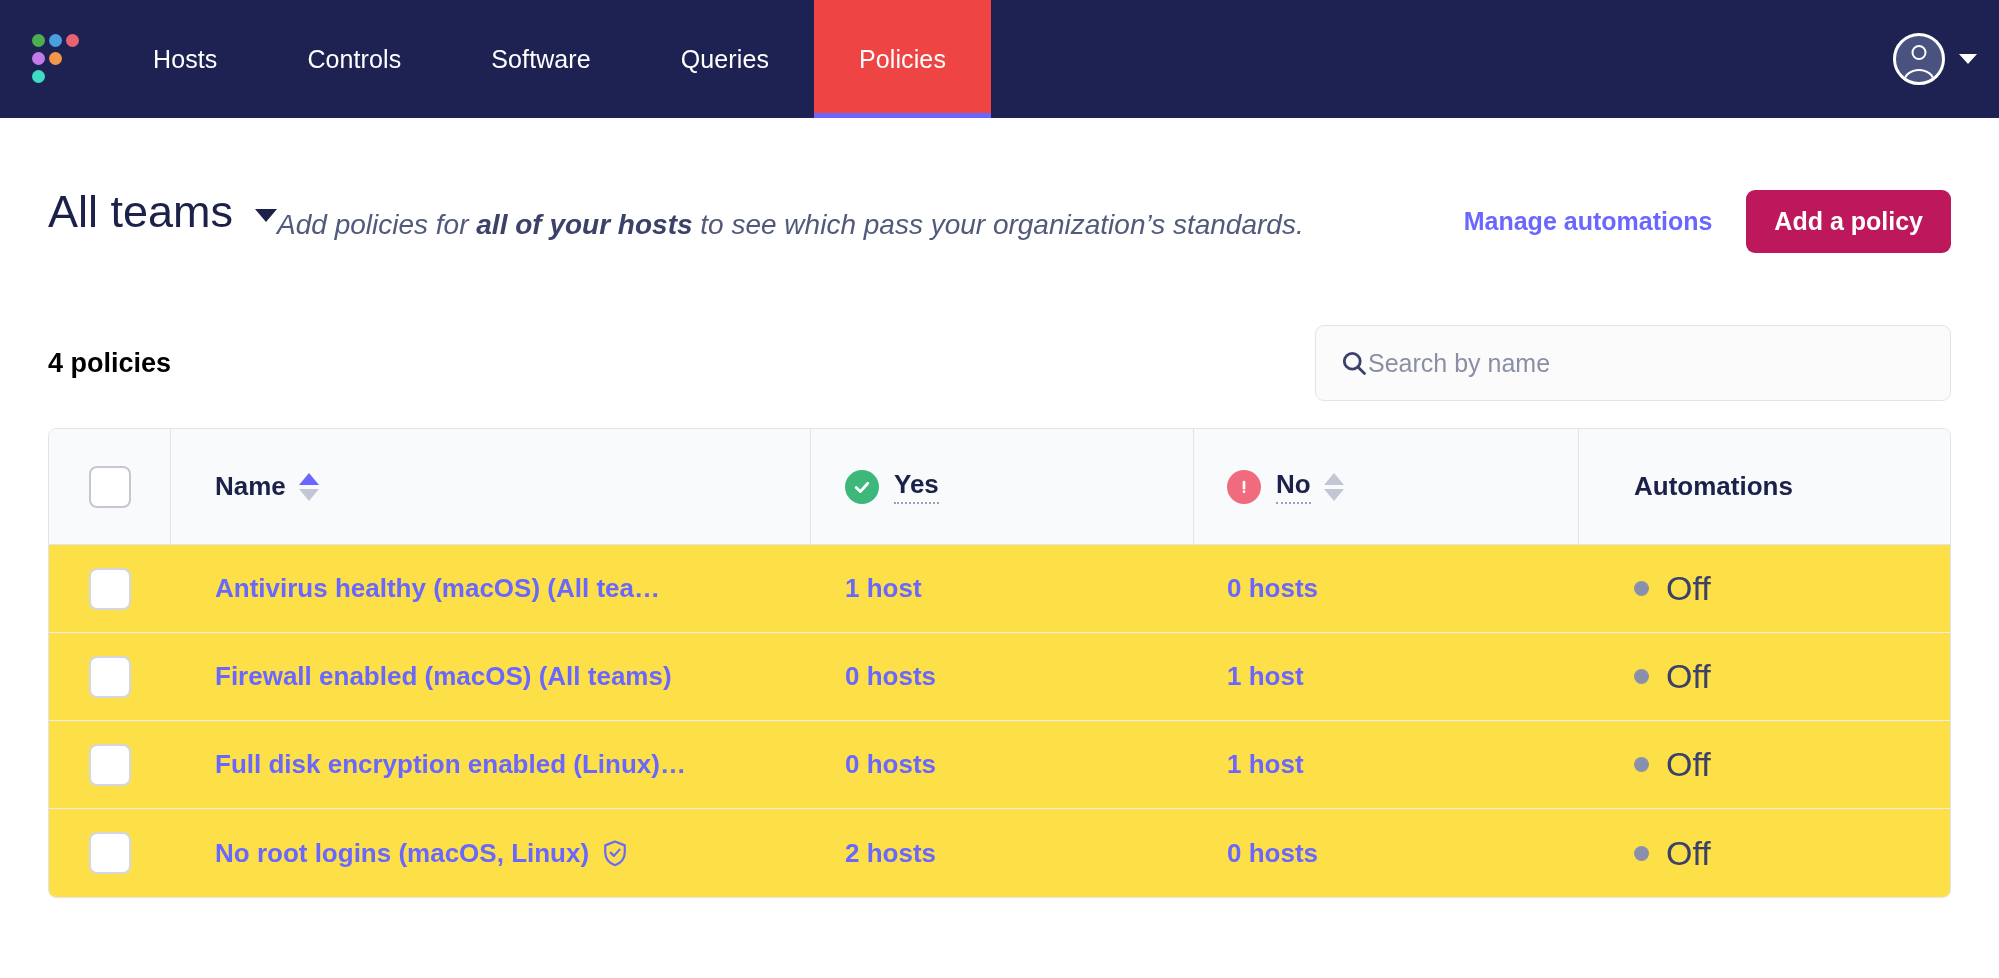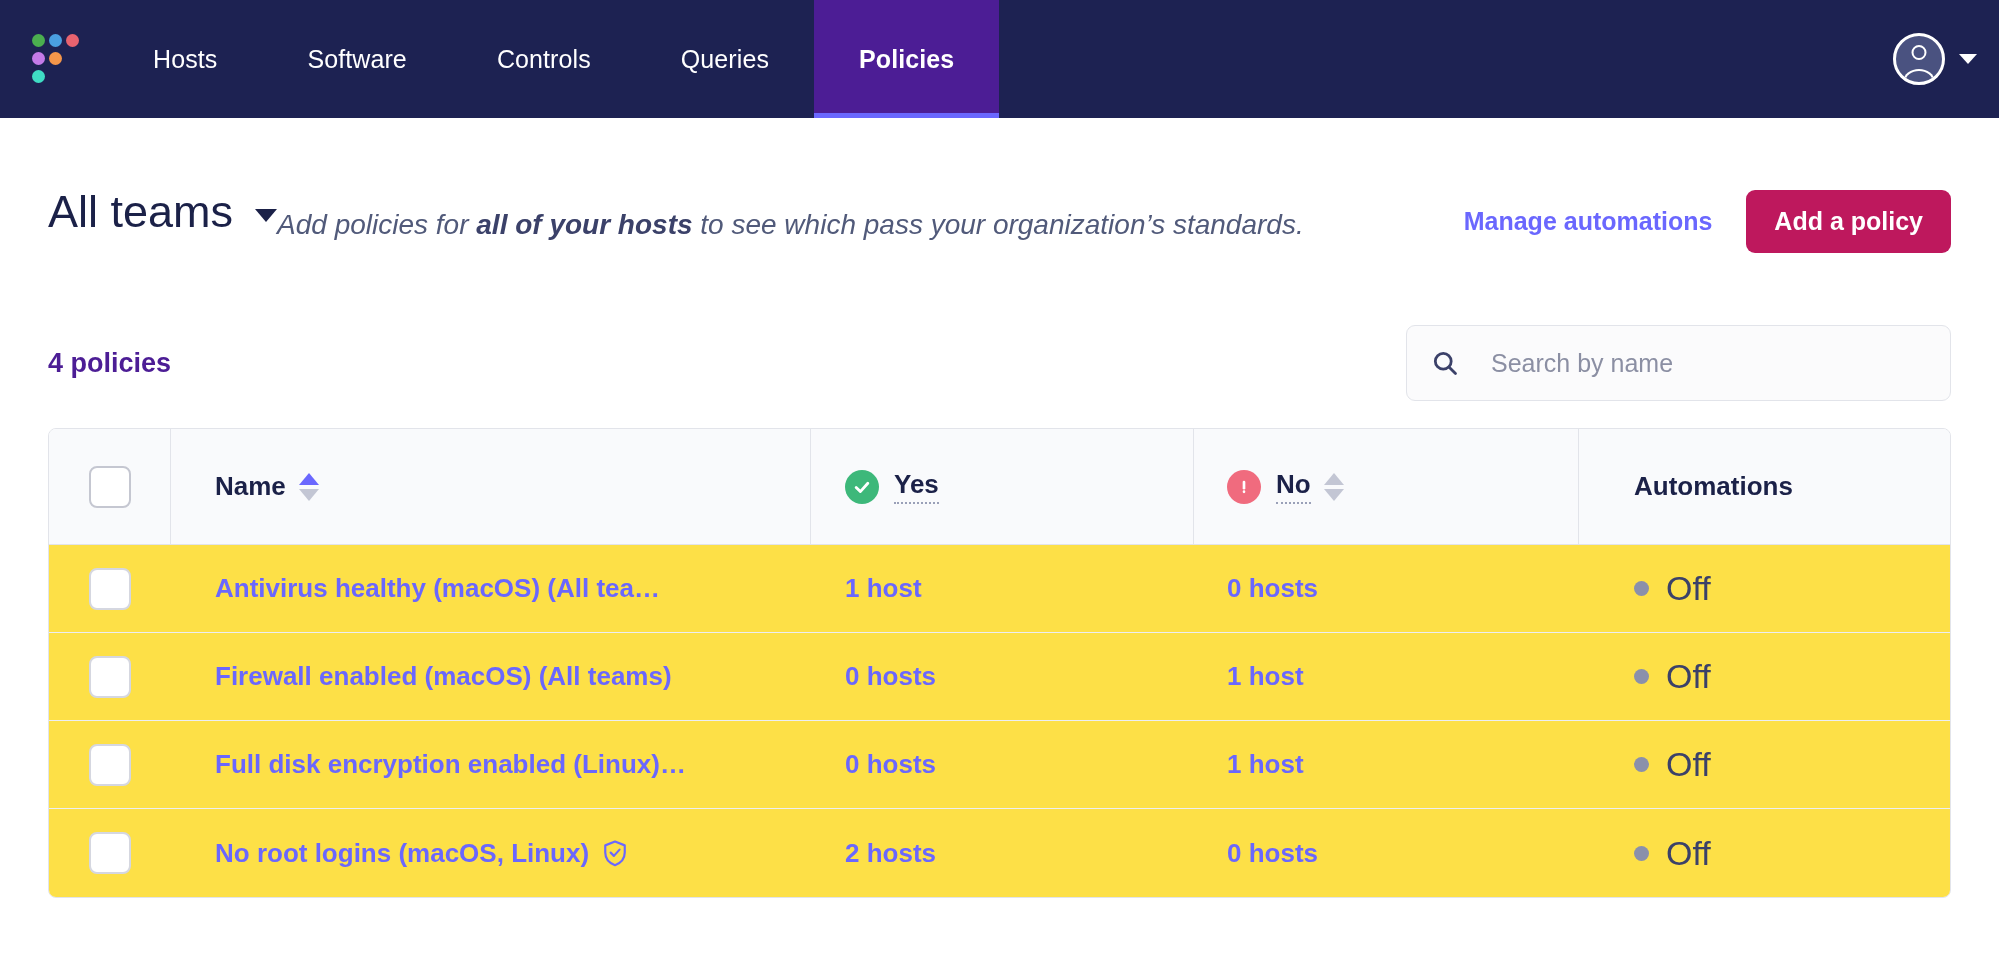--- a/index.html
+++ b/index.html
@@ -54,22 +54,22 @@
     justify-content: center;
     padding: 0 45px;
     color: #ffffff;
     font-size: 25px;
     letter-spacing: 0.1px;
     cursor: pointer;
     position: relative;
     text-decoration: none;
   }
   .nav-item.active {
-    background: #4c1d95;
-    font-weight: bold;
+    background: #ef4444;
+    font-weight: normal;
   }
   .nav-item.active::after {
     content: "";
     position: absolute;
     left: 0; right: 0; bottom: 0;
     height: 5px;
     background: #6a67fe;
   }
 
   .nav-spacer { flex: 1; }
@@ -186,31 +186,31 @@
   
   .count-row {
     display: flex;
     align-items: center;
     justify-content: space-between;
     margin-top: 72px;
   }
   .policy-count {
     font-size: 27px;
     font-weight: bold;
-    color: #4c1d95;
+    color: #000000;
   }
   .search-box {
-    width: 545px;
+    width: 636px;
     height: 76px;
     border: 1.5px solid #e2e4ea;
     border-radius: 9px;
     background: #fbfbfc;
     display: flex;
     align-items: center;
-    gap: 32px;
+    gap: 0;
     padding: 0 24px;
   }
   .search-icon { flex: 0 0 auto; display: block; }
   .search-input {
     border: none;
     outline: none;
     background: transparent;
     font-size: 25px;
     color: #3b4169;
     font-family: "Liberation Sans", sans-serif;
@@ -382,22 +382,22 @@
       <i class="d2"></i>
       <i class="d3"></i>
       <i class="d4"></i>
       <i class="d5"></i>
       <i class="d6"></i>
     </div>
   </div>
 
   <div class="nav-items">
     <a class="nav-item">Hosts</a>
+    <a class="nav-item">Controls</a>
     <a class="nav-item">Software</a>
-    <a class="nav-item">Controls</a>
     <a class="nav-item">Queries</a>
     <a class="nav-item active">Policies</a>
   </div>
 
   <div class="nav-spacer"></div>
 
   <div class="user-area">
     <div class="avatar">
       <span class="head"></span>
       <span class="body"></span>

